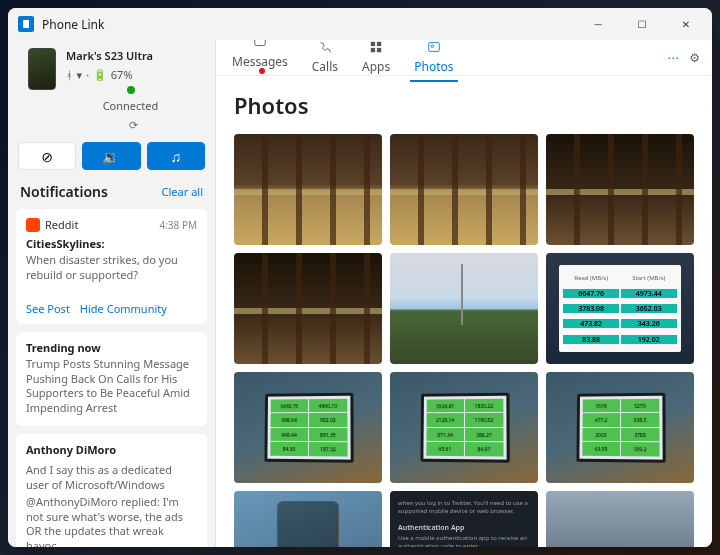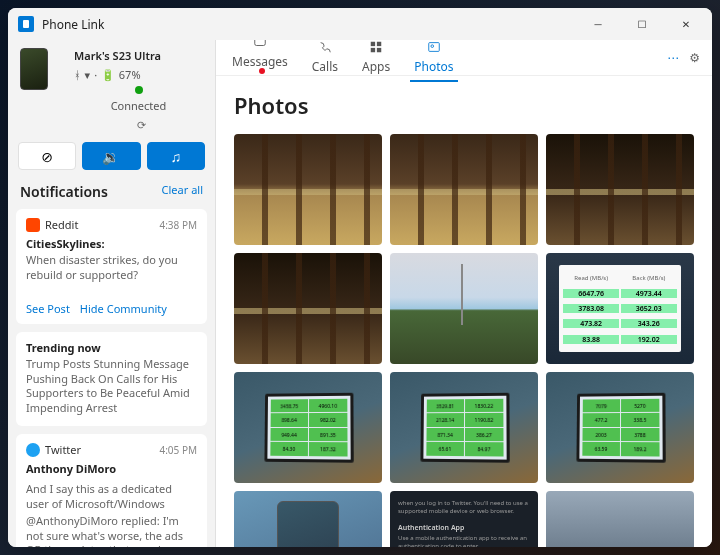--- a/index.html
+++ b/index.html
@@ -5,32 +5,32 @@
 * { box-sizing: border-box; margin: 0; padding: 0; font-family: "Segoe UI", system-ui, sans-serif; }
 body { width: 720px; height: 555px; background: linear-gradient(135deg, #0a1628 0%, #1a2332 50%, #2a1810 100%); padding: 8px; overflow: hidden; }
 .window { width: 100%; height: 100%; background: #f3f3f3; border-radius: 8px; display: flex; flex-direction: column; box-shadow: 0 8px 32px rgba(0,0,0,0.3); overflow: hidden; }
 .titlebar { height: 32px; background: #f3f3f3; display: flex; align-items: center; padding: 0 4px 0 10px; font-size: 12px; color: #222; }
 .titlebar .app-icon { width: 16px; height: 16px; background: #0078d4; border-radius: 2px; margin-right: 8px; display: flex; align-items: center; justify-content: center; }
 .titlebar .app-icon svg { width: 10px; height: 10px; fill: #fff; }
 .win-controls { margin-left: auto; display: flex; }
 .win-btn { width: 44px; height: 32px; display: flex; align-items: center; justify-content: center; font-size: 10px; color: #333; cursor: pointer; }
 .body { flex: 1; display: flex; overflow: hidden; }
 .sidebar { width: 208px; background: #f3f3f3; display: flex; flex-direction: column; border-right: 1px solid #e0e0e0; overflow-y: auto; }
-.device { padding: 8px 12px 6px; display: flex; gap: 26px; }
+.device { padding: 8px 20px 6px; display: flex; gap: 10px; }
 .phone-thumb { width: 28px; height: 42px; background: linear-gradient(160deg, #3a4a2a, #1a2010); border-radius: 4px; border: 1px solid #444; }
 .device-info { flex: 1; font-size: 11px; }
 .device-name { font-weight: 600; color: #222; margin-bottom: 4px; }
 .device-status { color: #555; display: flex; align-items: center; gap: 4px; margin-bottom: 4px; }
 .connected { display: flex; align-items: center; gap: 4px; color: #555; flex-direction: column; }
 .connected .dot { width: 8px; height: 8px; background: #10a010; border-radius: 50%; display: inline-block; }
 .refresh { margin-left: 6px; color: #666; cursor: pointer; }
 .action-row { display: flex; gap: 6px; padding: 4px 10px 8px; }
 .action-btn { flex: 1; height: 28px; border-radius: 4px; background: #fff; display: flex; align-items: center; justify-content: center; font-size: 14px; cursor: pointer; border: 1px solid #e0e0e0; }
 .action-btn.primary { background: #0078d4; color: #fff; border-color: #0078d4; }
-.notif-header { display: flex; justify-content: space-between; padding: 4px 12px; }
+.notif-header { display: flex; justify-content: space-between; align-items: center; padding: 4px 12px; }
 .notif-header h3 { font-size: 14px; font-weight: 600; color: #222; }
 .clear-all { font-size: 11px; color: #0078d4; cursor: pointer; }
 .notif-card { background: #fff; border-radius: 6px; margin: 4px 8px; padding: 8px 10px; font-size: 11px; color: #555; }
 .notif-top { display: flex; align-items: center; gap: 5px; margin-bottom: 4px; }
 .notif-top .app-badge { width: 14px; height: 14px; border-radius: 3px; }
 .notif-top .app-name { flex: 1; color: #333; font-size: 11px; }
 .notif-top .time { color: #888; font-size: 10px; }
 .notif-title { font-weight: 700; color: #222; margin-bottom: 2px; font-size: 11px; }
 .notif-body { line-height: 1.35; color: #666; margin-bottom: 2px; }
 .notif-actions { display: flex; gap: 10px; margin-top: 18px; }
@@ -49,21 +49,21 @@
 .grid { display: grid; grid-template-columns: repeat(3, 1fr); gap: 8px; }
 .thumb { width: 100%; aspect-ratio: 4/3; border-radius: 4px; background: #333; position: relative; overflow: hidden; }
 .attic { background: linear-gradient(180deg, #3a2818 0%, #5a4028 45%, #a88850 55%, #c8a860 100%); }
 .attic::before { content: ""; position: absolute; inset: 0; background: repeating-linear-gradient(90deg, transparent 0 28px, rgba(60,35,15,0.7) 28px 34px), linear-gradient(180deg, transparent 50%, rgba(200,180,120,0.6) 50% 55%, transparent 55%); }
 .attic.dark { background: linear-gradient(180deg, #1a1208 0%, #3a2818 55%, #6a5030 100%); }
 .sky { background: linear-gradient(180deg, #d8dae0 0%, #c8d8e8 40%, #a0c8e0 50%, #486838 52%, #384828 100%); }
 .sky::before { content: ""; position: absolute; left: 48%; top: 10%; width: 2px; height: 55%; background: #888; }
 .bench { background: linear-gradient(180deg, #2a3848 0%, #1a2838 100%); display: flex; align-items: center; justify-content: center; }
 .bench-window { width: 82%; height: 78%; background: #f8f8f8; border-radius: 2px; display: flex; flex-direction: column; padding: 6px 4px; gap: 2px; }
 .bench-row { flex: 1; display: flex; gap: 2px; font-size: 7px; align-items: center; }
-.bench-cell { flex: 1; background: #86efac; display: flex; align-items: center; justify-content: center; color: #000; font-weight: 600; font-size: 7px; }
+.bench-cell { flex: 1; background: #14b8a6; display: flex; align-items: center; justify-content: center; color: #000; font-weight: 600; font-size: 7px; }
 .monitor { background: linear-gradient(160deg, #3a5868 0%, #4a6878 50%, #8a6838 100%); display: flex; align-items: center; justify-content: center; }
 .screen { width: 60%; height: 62%; background: #e0e8f0; border: 3px solid #1a1a1a; border-radius: 2px; display: flex; flex-direction: column; padding: 3px; gap: 1px; transform: perspective(200px) rotateY(-4deg) rotateX(2deg); }
 .screen-row { flex: 1; display: flex; gap: 1px; }
 .screen-cell { flex: 1; background: #50c050; font-size: 5px; display: flex; align-items: center; justify-content: center; color: #000; }
 .dark-card { background: #1a2028; padding: 8px; font-size: 6px; color: #999; }
 .dark-card .dc-title { color: #ccc; font-weight: 600; margin-top: 8px; margin-bottom: 2px; font-size: 7px; }
 .phone-back { background: linear-gradient(160deg, #6898b8 0%, #486888 100%); display: flex; align-items: center; justify-content: center; }
 .phone-back::before { content: ""; width: 40%; height: 80%; background: linear-gradient(160deg, #385868, #283848); border-radius: 6px; border: 1px solid #555; }
 .laptop { background: linear-gradient(180deg, #98a8b8 0%, #687888 60%, #384858 100%); }
 ::-webkit-scrollbar { width: 6px; }
@@ -131,25 +131,20 @@
           <span>Hide Community</span>
         </div>
       </div>
 
       <div class="notif-card">
         <div class="notif-title">Trending now</div>
         <div class="notif-body">Trump Posts Stunning Message Pushing Back On Calls for His Supporters to Be Peaceful Amid Impending Arrest</div>
       </div>
 
       <div class="notif-card">
-        <div class="notif-top">
-          <div class="app-badge" style="background:#1da1f2;border-radius:50%"></div>
-          <span class="app-name">Twitter</span>
-          <span class="time">4:05 PM</span>
-        </div>
         <div class="notif-title">Anthony DiMoro</div>
         <div class="notif-body" style="margin-top:6px">And I say this as a dedicated user of Microsoft/Windows</div>
         <div class="notif-body">@AnthonyDiMoro replied: I'm not sure what's worse, the ads OR the updates that wreak havoc.</div>
 
       </div>
 
     </div>
 
     <div class="main">
       <div class="tabs">
@@ -194,21 +189,21 @@
           <div class="thumb attic"></div>
           <div class="thumb attic"></div>
           <div class="thumb attic dark"></div>
 
           <div class="thumb attic dark"></div>
           <div class="thumb sky"></div>
           <div class="thumb bench">
             <div class="bench-window">
               <div class="bench-row" style="font-size:6px;color:#666">
                   <span style="flex:1;text-align:center">Read (MB/s)</span>
-                  <span style="flex:1;text-align:center">Back (MB/s)</span>
+                  <span style="flex:1;text-align:center">Start (MB/s)</span>
                 </div>
               <div class="bench-row">
                   <div class="bench-cell">6647.76</div>
                   <div class="bench-cell">4973.44</div>
                 </div>
               <div class="bench-row">
                   <div class="bench-cell">3783.08</div>
                   <div class="bench-cell">3652.03</div>
                 </div>
               <div class="bench-row">

